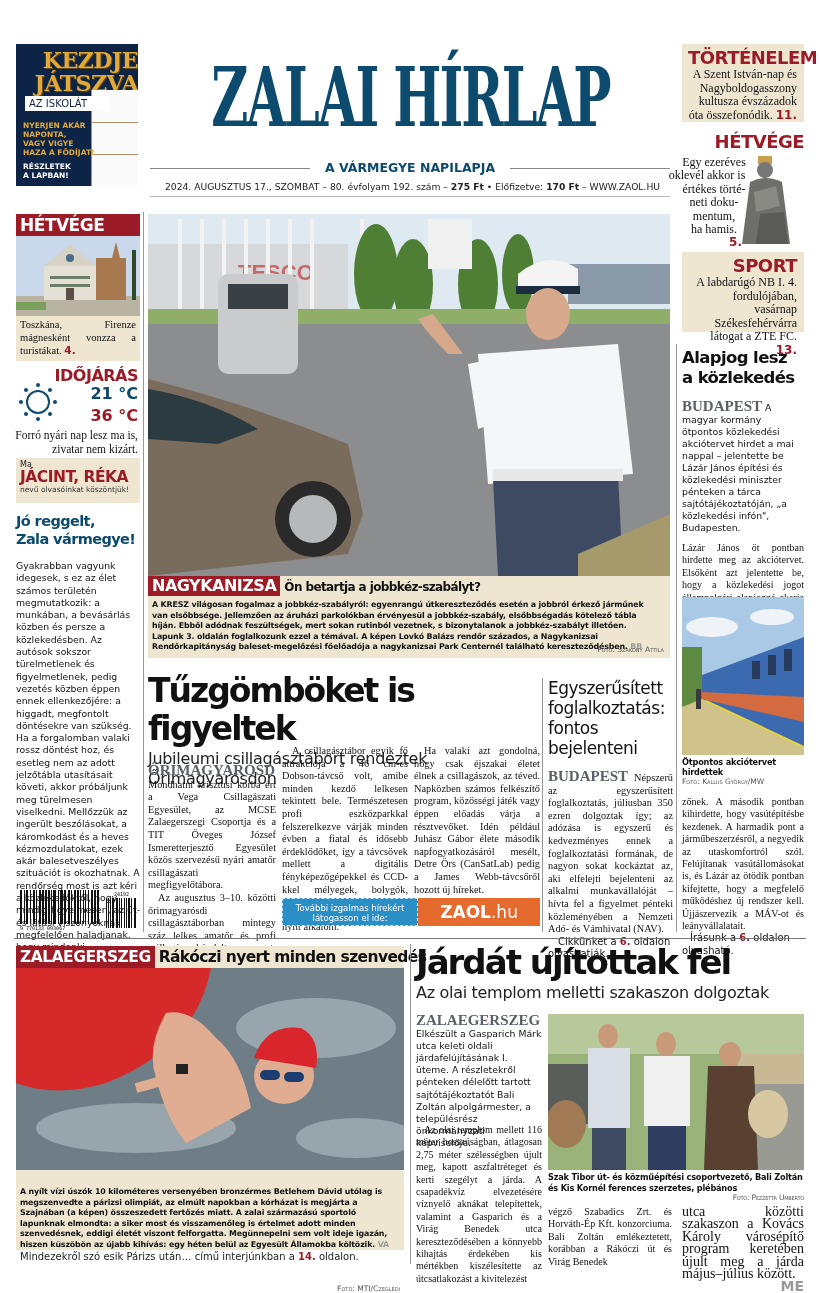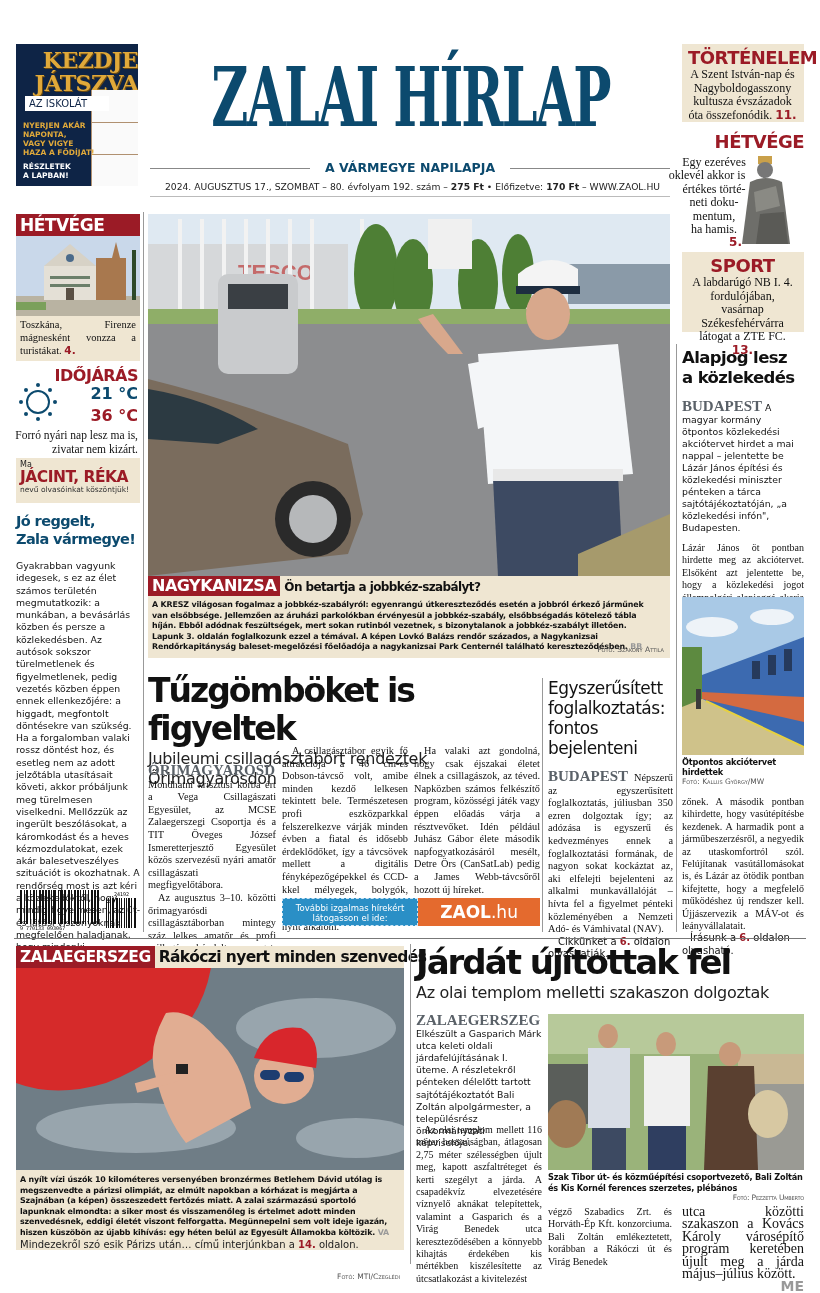--- a/index.html
+++ b/index.html
@@ -24,21 +24,21 @@
 #promo .grid:after{content:"";position:absolute;left:0;right:0;top:64px;border-top:1px solid #b09070}
 #promo .t2{position:absolute;left:7px;top:77px;color:#e0a93a;font-family:"DejaVu Sans",sans-serif;font-size:7.5px;line-height:9px;font-weight:bold;width:76px}
 #promo .t3{position:absolute;left:7px;top:118px;color:#fff;font-family:"DejaVu Sans",sans-serif;font-size:7.5px;line-height:9px;font-weight:bold}
 
 #mast{left:150px;top:42px;width:520px;text-align:center;font-family:"DejaVu Serif",serif;font-size:82px;line-height:110px;color:#0c4a6e;font-weight:bold;letter-spacing:-3px;transform:scaleX(0.62);transform-origin:left top;white-space:nowrap;width:840px}
 #subtitle{left:150px;top:160px;width:520px;text-align:center;font-family:"DejaVu Sans",sans-serif;font-weight:bold;font-size:12.5px;color:#0c4a6e}
 #subtitle .lineL{position:absolute;left:0;top:8px;width:160px;height:1px;background:#888}
 #subtitle .lineR{position:absolute;right:0;top:8px;width:160px;height:1px;background:#888}
 #dateline{left:150px;top:181px;width:525px;text-align:center;font-family:"DejaVu Sans",sans-serif;font-size:9.2px;color:#222;white-space:nowrap}
 
-.rbox{padding:4px 7px 5px 6px;text-align:center}
+.rbox{padding:4px 7px 5px 6px;text-align:right}
 .rbox h3{font-family:"DejaVu Sans",sans-serif;font-size:18px;font-weight:bold;color:#9b1b26;line-height:20px;letter-spacing:-0.5px}
 .rbox p{font-size:12px;line-height:13.5px}
 
 .photo{position:absolute;overflow:hidden}
 .capbox{background:#efe6d2}
 .redlabel{background:#9b1b26;color:#fff;font-family:"DejaVu Sans",sans-serif;font-weight:bold;display:inline-block;padding:0 4px;letter-spacing:-0.5px}
 .foto{font-family:"DejaVu Sans",sans-serif;font-size:7.5px;color:#555;font-variant:small-caps}
 h1.big{font-family:"DejaVu Sans",sans-serif;font-weight:bold;letter-spacing:-1.5px;color:#111}
 h2.deck{font-family:"DejaVu Sans",sans-serif;font-weight:normal;color:#222;letter-spacing:-0.3px}
 </style>
@@ -349,21 +349,21 @@
     <path d="M0 0 L195 0 Q180 80 90 115 Q40 130 0 115 Z" fill="#d62a2a"></path>
     <path d="M150 45 Q175 40 200 70 Q225 90 235 140 L170 175 Q150 150 140 110 Q130 80 150 45 Z" fill="#e1ad92"></path>
     <ellipse cx="268" cy="108" rx="30" ry="28" fill="#e1ad92"></ellipse>
     <path d="M238 90 Q250 55 285 60 Q305 70 300 100 Z" fill="#d8262c"></path>
     <rect x="244" y="102" width="20" height="10" rx="5" fill="#1d3d70"></rect>
     <rect x="268" y="104" width="20" height="10" rx="5" fill="#1d3d70"></rect>
     <path d="M120 120 Q140 115 170 105" stroke="#e1ad92" stroke-width="10" fill="none"></path>
     <rect x="160" y="96" width="12" height="10" fill="#222"></rect>
   </svg>
 </div>
-<div class="abs capbox" style="left:16px;top:1170px;width:388px;height:80px;padding:5px 4px">
+<div class="abs capbox" style="left:16px;top:1170px;width:388px;height:80px;padding:17px 4px">
   <div class="sans" style="font-size:7.9px;line-height:10.6px;font-weight:bold;letter-spacing:-0.15px">
     <span>A nyílt vízi úszók 10 kilométeres versenyében bronzérmes Betlehem Dávid utólag is megszenvedte a párizsi olimpiát, az elmúlt napokban a kórházat is megjárta a Szajnában (a képen) összeszedett fertőzés miatt. A zalai származású sportoló lapunknak elmondta: a siker most és visszamenőleg is értelmet adott minden szenvedésnek, eddigi életét viszont felforgatta. Megünnepelni sem volt ideje igazán, hiszen küszöbön az újabb kihívás: egy héten belül az Egyesült Államokba költözik.</span> <span style="color:#999">VA</span>
   </div>
   <div class="sans" style="font-size:10px;line-height:12px;color:#222">
     <span>Mindezekről szó esik Párizs után… című interjúnkban a</span> <span class="pagenum">14.</span> <span>oldalon.</span>
     <span class="foto" style="float:right;margin-top:20px">Fotó: MTI/Czeglédi</span>
   </div>
 </div>
 
 <div class="vline" style="left:410px;top:944px;height:320px"></div>

